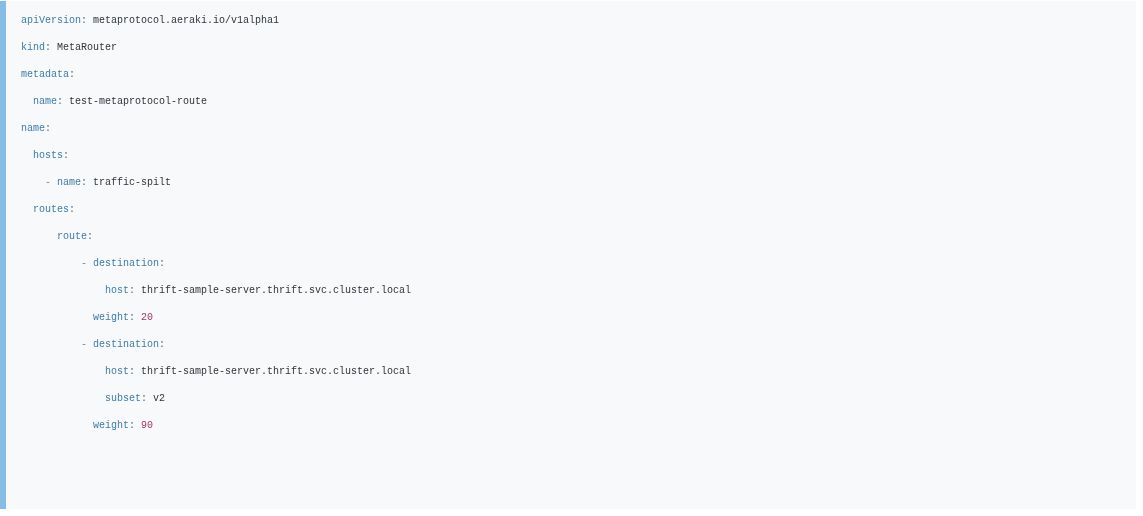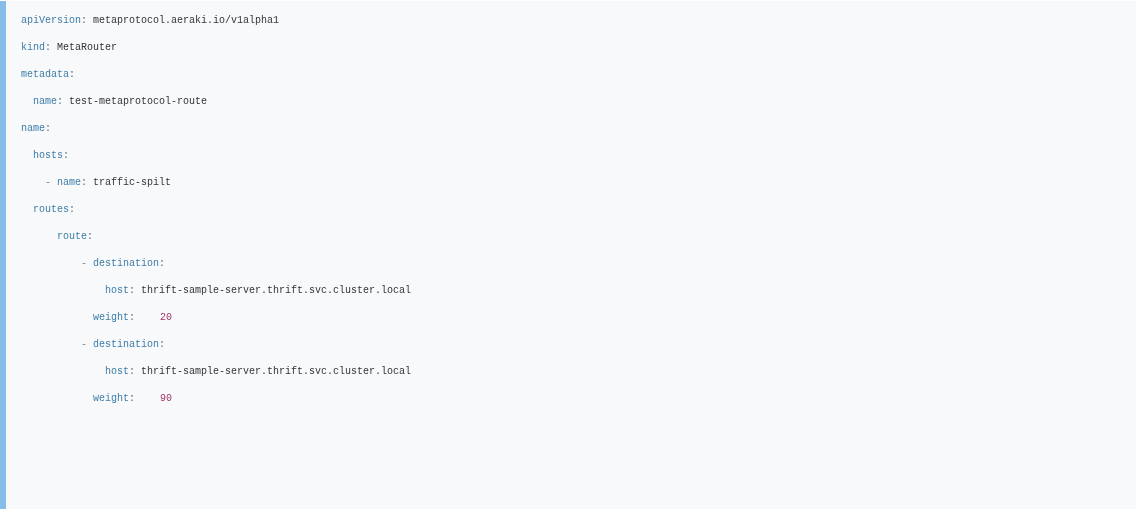--- a/index.html
+++ b/index.html
@@ -29,36 +29,37 @@
     height: 27px;
     line-height: 27px;
     font-size: 10px;
     color: var(--tok-val, #2f353b);
     font-family: Liberation Mono, monospace;
   }
   .tok-key  { color: var(--tok-key, #3e7ca8); }
   .tok-punc { color: var(--tok-punc, #4a6b82); }
   .tok-val  { color: var(--tok-val, #2f353b); }
   .tok-dash { color: var(--tok-dash, #7c8b96); }
-  .tok-num  { color: var(--tok-num, #9c3667); margin-left: 19px; }
+  .tok-num  { color: var(--tok-num, #9c3667); }
 </style>
 </head>
 <body style="background: rgb(255, 255, 255);">
 
 <div class="code-block">
   <div class="code-lines">
       <div class="code-line"><span class="tok-key">apiVersion</span><span class="tok-punc">:</span><span class="tok-val"> metaprotocol.aeraki.io/v1alpha1</span></div>
       <div class="code-line"><span class="tok-key">kind</span><span class="tok-punc">:</span><span class="tok-val"> MetaRouter</span></div>
       <div class="code-line"><span class="tok-key">metadata</span><span class="tok-punc">:</span></div>
       <div class="code-line"><span class="tok-val">  </span><span class="tok-key">name</span><span class="tok-punc">:</span><span class="tok-val"> test-metaprotocol-route</span></div>
       <div class="code-line"><span class="tok-key">name</span><span class="tok-punc">:</span></div>
       <div class="code-line"><span class="tok-val">  </span><span class="tok-key">hosts</span><span class="tok-punc">:</span></div>
       <div class="code-line"><span class="tok-val">    </span><span class="tok-dash">-</span><span class="tok-val"> </span><span class="tok-key">name</span><span class="tok-punc">:</span><span class="tok-val"> traffic-spilt</span></div>
       <div class="code-line"><span class="tok-val">  </span><span class="tok-key">routes</span><span class="tok-punc">:</span></div>
       <div class="code-line"><span class="tok-val">      </span><span class="tok-key">route</span><span class="tok-punc">:</span></div>
       <div class="code-line"><span class="tok-val">          </span><span class="tok-dash">-</span><span class="tok-val"> </span><span class="tok-key">destination</span><span class="tok-punc">:</span></div>
       <div class="code-line"><span class="tok-val">              </span><span class="tok-key">host</span><span class="tok-punc">:</span><span class="tok-val"> thrift-sample-server.thrift.svc.cluster.local</span></div>
       <div class="code-line"><span class="tok-val">            </span><span class="tok-key">weight</span><span class="tok-punc">:</span><span class="tok-val"> </span><span class="tok-num">20</span></div>
       <div class="code-line"><span class="tok-val">          </span><span class="tok-dash">-</span><span class="tok-val"> </span><span class="tok-key">destination</span><span class="tok-punc">:</span></div>
       <div class="code-line"><span class="tok-val">              </span><span class="tok-key">host</span><span class="tok-punc">:</span><span class="tok-val"> thrift-sample-server.thrift.svc.cluster.local</span></div>
+      <div class="code-line"><span class="tok-val">              </span><span class="tok-key">subset</span><span class="tok-punc">:</span><span class="tok-val"> v2</span></div>
       <div class="code-line"><span class="tok-val">            </span><span class="tok-key">weight</span><span class="tok-punc">:</span><span class="tok-val"> </span><span class="tok-num">90</span></div>
     </div>
 </div>
 
 </body></html>

